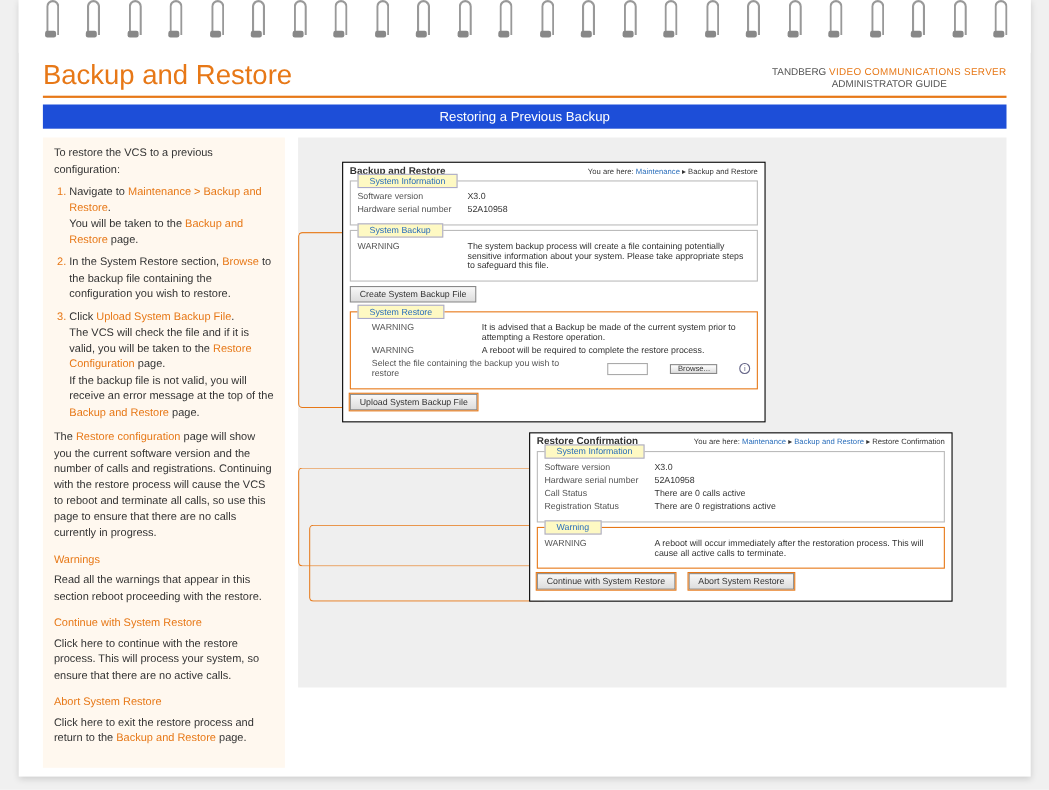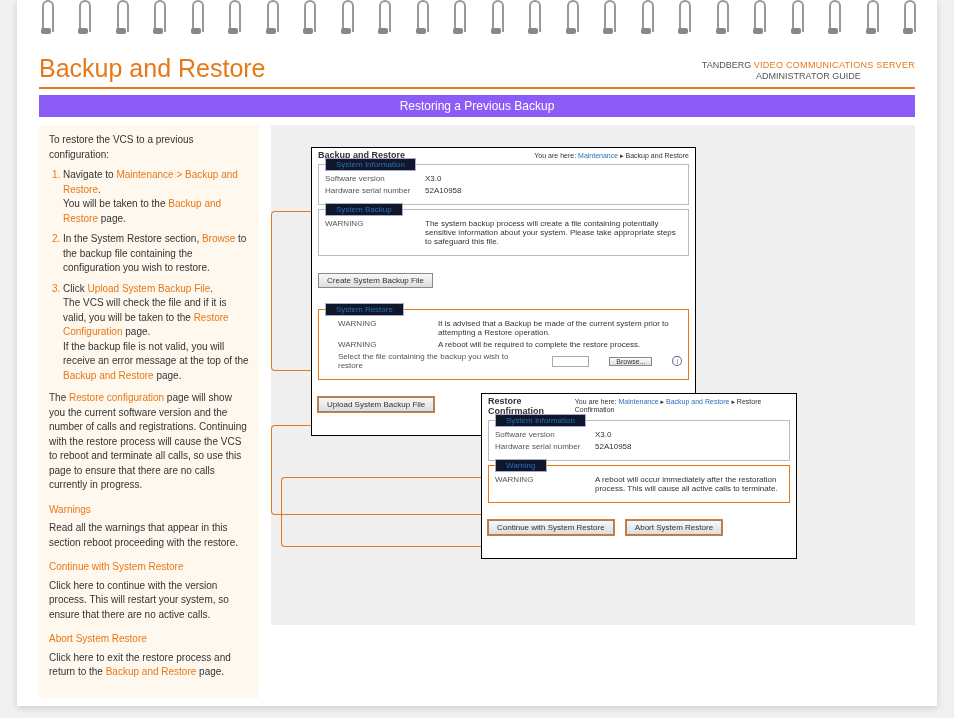--- a/index.html
+++ b/index.html
@@ -7,44 +7,44 @@
   .page { background: #fff; width: 920px; margin: 0 auto; position: relative; box-shadow: 0 2px 6px rgba(0,0,0,0.15); }
   .binding { height: 48px; display: flex; justify-content: space-around; align-items: flex-start; background: #fff; padding: 0 10px; }
   .ring { width: 16px; height: 38px; position: relative; }
   .ring::before { content: ''; position: absolute; top: 0; left: 4px; width: 8px; height: 30px; border: 2px solid #999; border-radius: 6px 6px 0 0; border-bottom: none; }
   .ring::after { content:''; position:absolute; top:28px; left:3px; width:10px; height:6px; background:#888; border-radius:2px; }
   .header { display: flex; justify-content: space-between; align-items: flex-end; padding: 6px 22px 4px; }
   .title { font-size: 25px; color: #e77817; font-weight: normal; }
   .header-right { text-align: center; font-size: 9px; color: #555; line-height: 1.3; }
   .header-right .orange { color: #e77817; letter-spacing: 0.3px; }
   .rule { border-top: 2px solid #e77817; margin: 0 22px; }
-  .banner { background: #8b5cf6; color: #fff; font-size: 12px; text-align: center; padding: 4px 0; margin: 6px 22px 0; }
+  .banner { background: #1d4ed8; color: #fff; font-size: 12px; text-align: center; padding: 4px 0; margin: 6px 22px 0; }
   .content { display: flex; padding: 8px 22px 8px; gap: 12px; }
   .side { width: 220px; background: #fff8ef; padding: 8px 10px 12px; font-size: 10px; line-height: 1.45; color: #333; }
   .side p { margin-bottom: 6px; }
   .side ol { list-style: decimal; padding-left: 14px; margin-bottom: 8px; }
   .side ol li { margin-bottom: 6px; }
   .side ol li::marker { color:#e77817; }
   .side .lk { color: #e77817; }
   .side h4 { color: #e77817; font-size: 10px; font-weight: normal; margin: 10px 0 4px; }
   .main { flex: 1; background: #efefef; padding: 12px 10px; position: relative; height: 500px; }
   .pane { background: #fff; border: 1px solid #000; padding: 2px 6px 6px; position: absolute; font-size: 8px; color: #333; }
   .pane1 { top: 22px; left: 40px; width: 385px; }
-  .pane2 { top: 268px; left: 210px; width: 316px; }
+  .pane2 { top: 268px; left: 210px; width: 385px; }
   .pane-title-row { display:flex; justify-content:space-between; align-items:baseline; }
   .pane-title { font-weight: bold; font-size: 9px; }
   .crumb { font-size: 7px; }
   .crumb .cl { color: #2a6ebb; }
   .fs { border: 1px solid #bbb; margin-top: 4px; padding: 6px 6px 6px; position: relative; }
-  .fs-legend { position: absolute; top: -7px; left: 6px; background: #0f172a; border:1px solid #aac; color: #2a6ebb; font-size: 8px; padding: 1px 10px; }
+  .fs-legend { position: absolute; top: -7px; left: 6px; background: #fef9c3; border:1px solid #aac; color: #2a6ebb; font-size: 8px; padding: 1px 10px; }
   .row { display: flex; margin: 3px 0; }
   .row .lab { width: 100px; color: #555; }
   .row .val { flex: 1; }
   .warnlab { color:#555; }
-  .btn { background: linear-gradient(#f8f8f8,#ddd); border: 1px solid #888; font-size: 8px; padding: 2px 8px; display:inline-block; margin:17px 0; }
+  .btn { background: linear-gradient(#f8f8f8,#ddd); border: 1px solid #888; font-size: 8px; padding: 2px 8px; display:inline-block; margin:4px 0; }
   .pointer { position:absolute; border:1px solid #e77817; border-right:none; border-top-left-radius:4px; border-bottom-left-radius:4px; }
   .browse { border:1px solid #888; background:linear-gradient(#fff,#ddd); font-size:7px; padding:0 6px; }
   .fileline { display:flex; align-items:center; gap:20px; }
   .filebox { border:1px solid #aaa; width:40px; height:11px; }
   .infoicon { display:inline-block; width:10px; height:10px; border:1px solid #668; border-radius:50%; font-size:7px; text-align:center; line-height:9px; color:#668; }
 </style>
 </head>
 <body>
 
 <div class="page">
@@ -106,21 +106,21 @@
         </li>
       </ol>
       <p>
         <span>The </span><span class="lk">Restore configuration</span><span> page will show you the current software version and the number of calls and registrations.  Continuing with the restore process will cause the VCS to reboot and terminate all calls, so use this page to ensure that there are no calls currently in progress.</span>
       </p>
 
       <h4>Warnings</h4>
       <p>Read all the warnings that appear in this section reboot proceeding with the restore.</p>
 
       <h4>Continue with System Restore</h4>
-      <p>Click here to continue with the version process. This will restart your system, so ensure that there are no active calls.</p>
+      <p>Click here to continue with the restore process. This will process your system, so ensure that there are no active calls.</p>
 
       <h4>Abort System Restore</h4>
       <p>
         <span>Click here to exit the restore process and return to the </span><span class="lk">Backup and Restore</span><span> page.</span>
       </p>
     </div>
 
     <div class="main">
 
       <div class="pointer" style="top:86px; left:0; width:44px; height:160px;"></div>
@@ -192,20 +192,28 @@
         <div class="fs">
           <div class="fs-legend">System Information</div>
           <div class="row">
               <span class="lab">Software version</span>
               <span class="val">X3.0</span>
             </div>
           <div class="row">
               <span class="lab">Hardware serial number</span>
               <span class="val">52A10958</span>
             </div>
+          <div class="row">
+              <span class="lab">Call Status</span>
+              <span class="val">There are 0 calls active</span>
+            </div>
+          <div class="row">
+              <span class="lab">Registration Status</span>
+              <span class="val">There are 0 registrations active</span>
+            </div>
         </div>
 
         <div class="fs" style="border-color:#e77817;">
           <div class="fs-legend">Warning</div>
           <div class="row">
               <span class="lab warnlab">WARNING</span>
               <span class="val">A reboot will occur immediately after the restoration process. This will cause all active calls to terminate.</span>
             </div>
         </div>
         <span class="btn" style="outline:1px solid #e77817;">Continue with System Restore</span>

